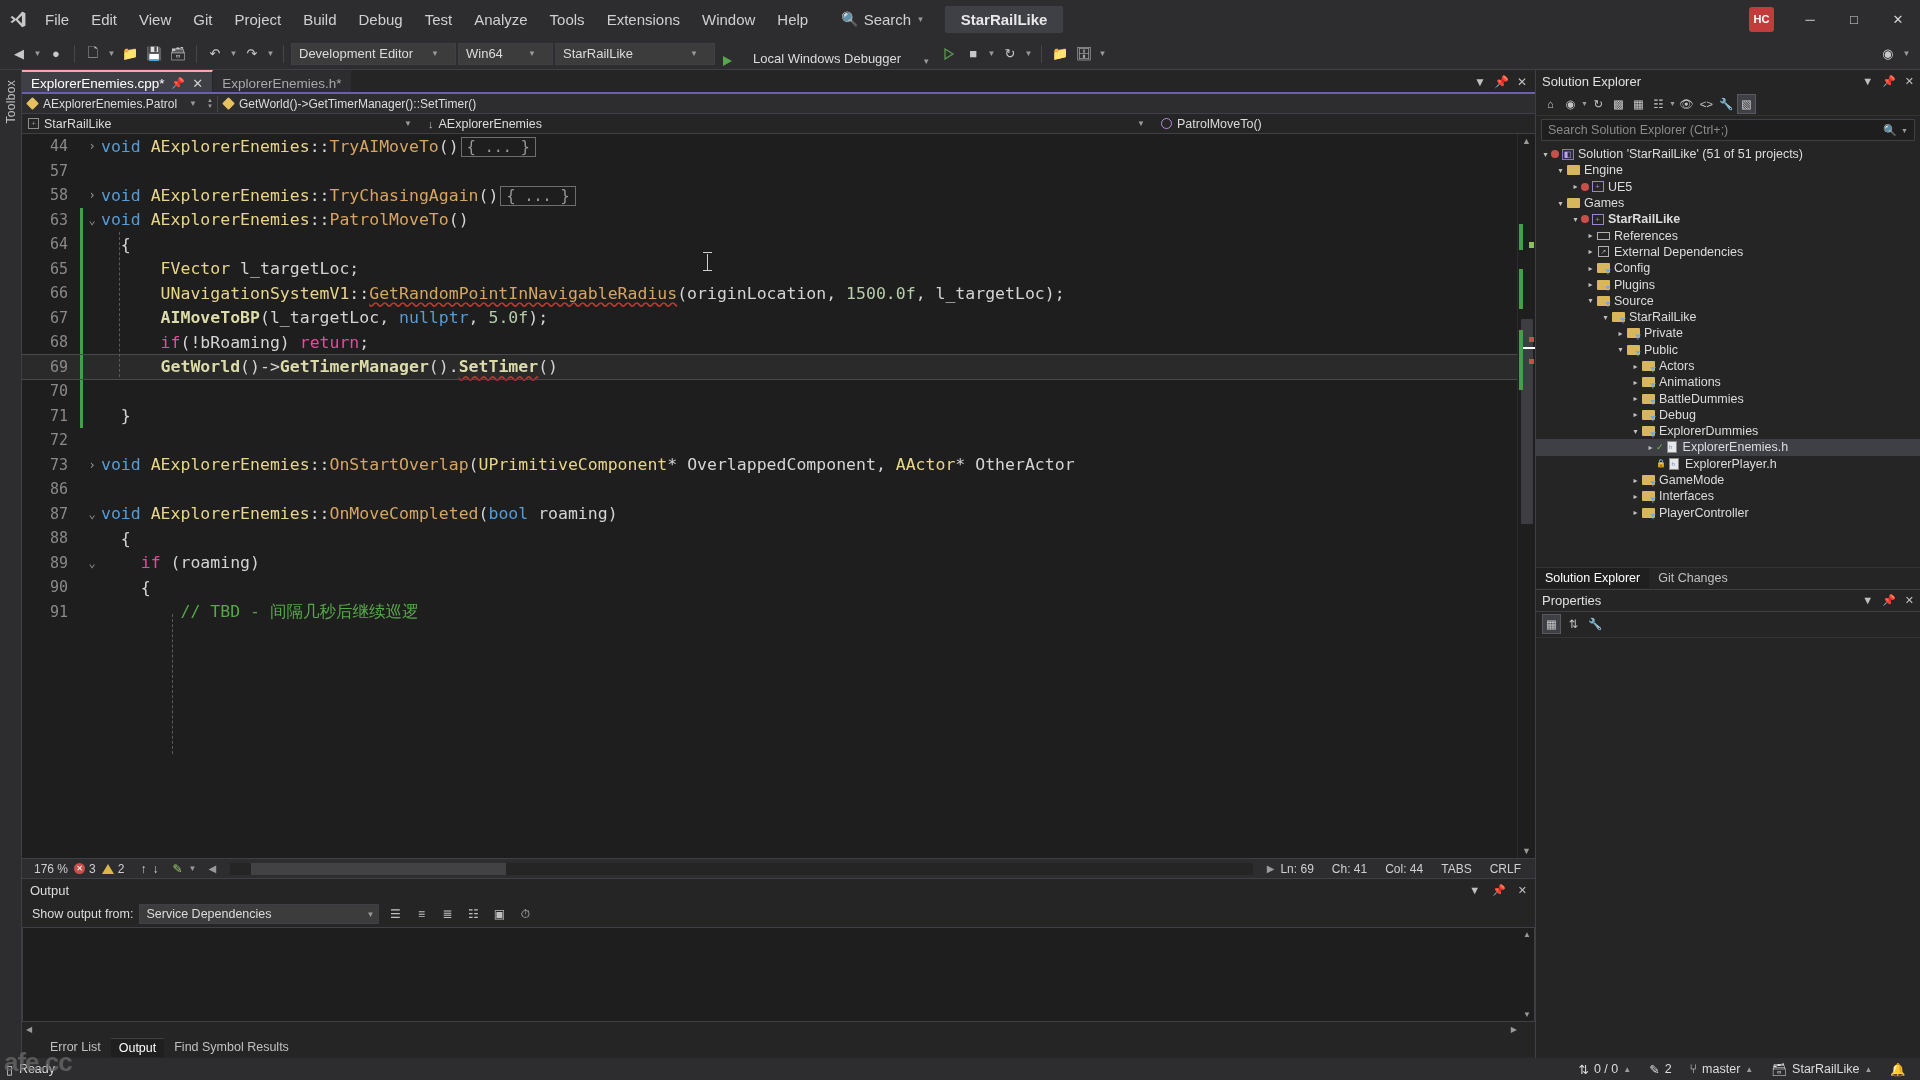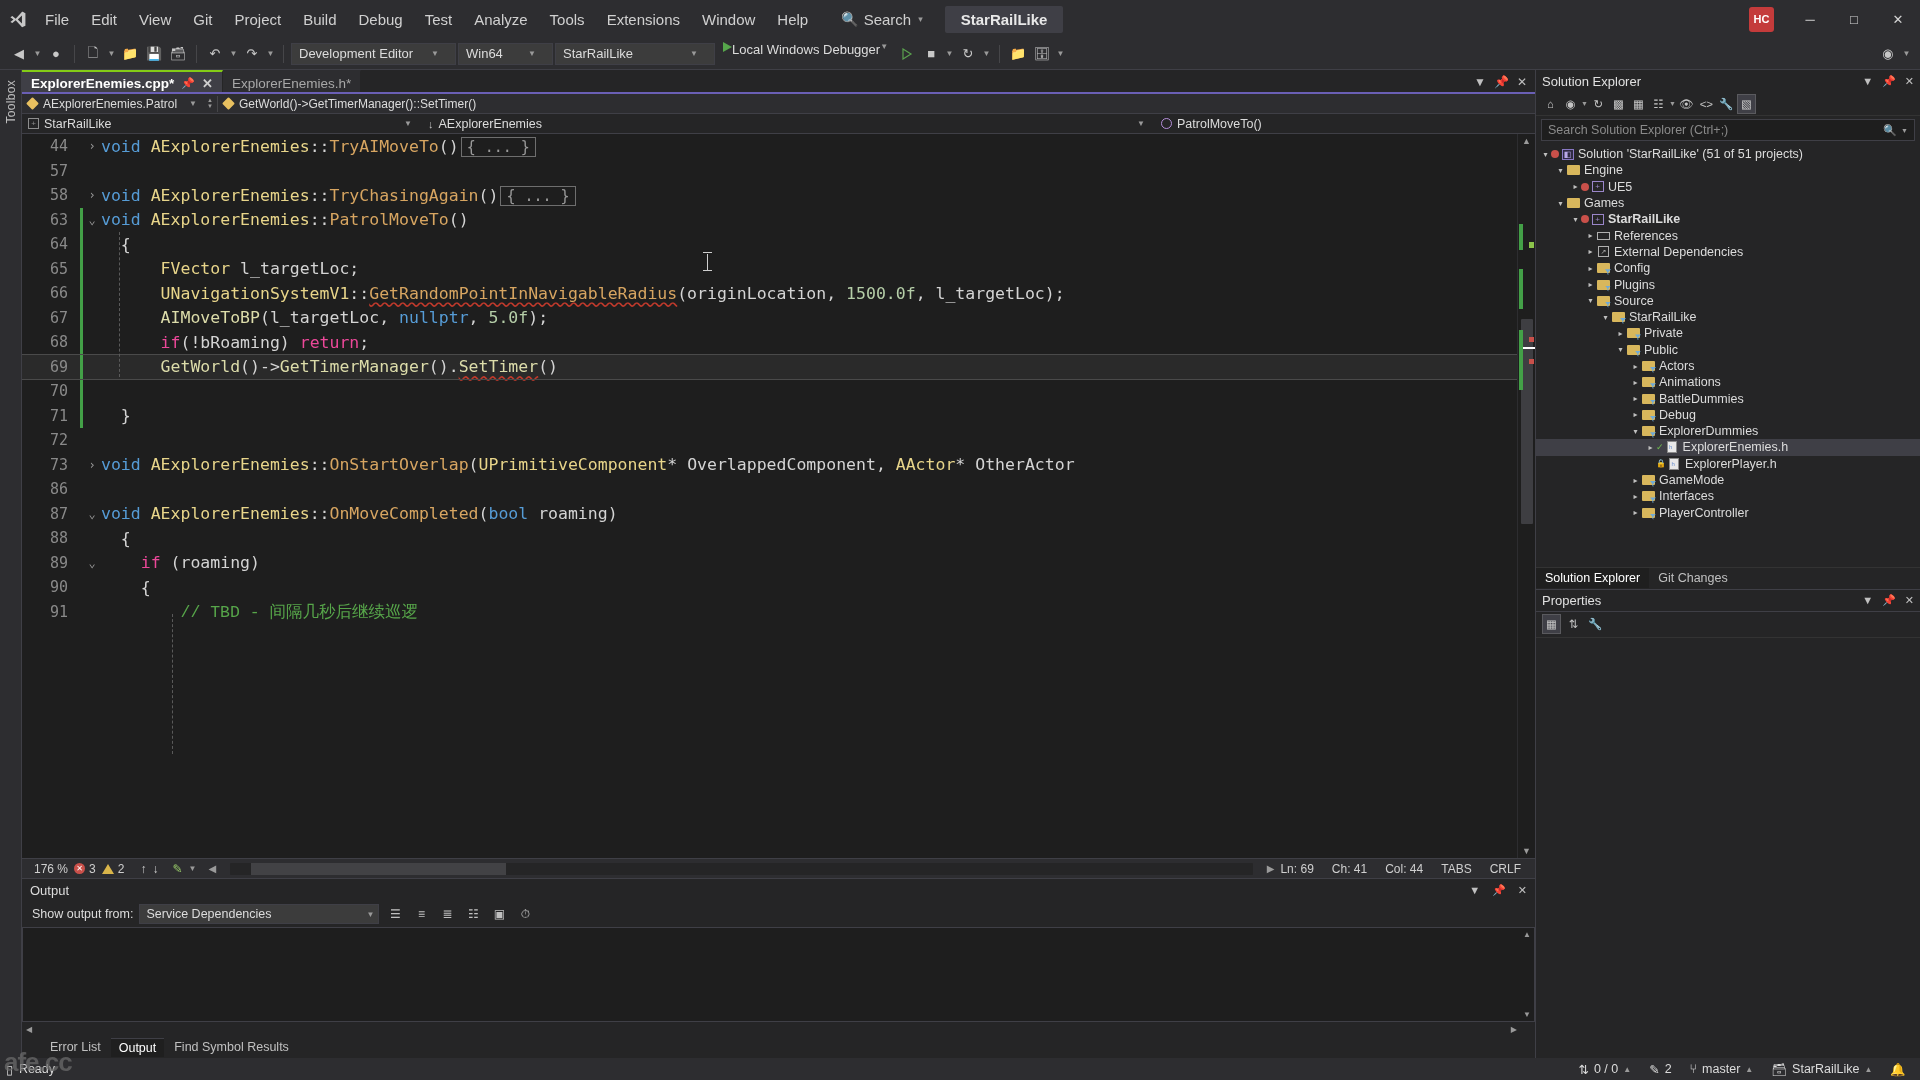--- a/index.html
+++ b/index.html
@@ -56,21 +56,21 @@
     height: 22px; background:#3c3c3c; border:1px solid #3f3f46; color:#dcdcdc;
     font-size:13px; display:flex; align-items:center; padding: 0 16px 0 7px; min-width: 80px;
     position:relative;
   }
   .combo .lbl { flex:1; white-space:nowrap; overflow:hidden; }
   .combo .cv { color:#9a9a9a; font-size:8px; margin-left:6px; }
   .combo.w1 { width: 165px; }
   .combo.w2 { width: 95px; }
   .combo.w3 { width: 160px; }
   .run-btn {
-    display:flex; align-items:flex-start; gap:0; height:24px; padding: 0 6px;
+    display:flex; align-items:flex-end; gap:21px; height:24px; padding: 0 6px;
     color:#dcdcdc; font-size:13px; white-space:nowrap;
   }
   .play-tri { width:0;height:0;border-left:9px solid #56a64b;border-top:5.5px solid transparent;border-bottom:5.5px solid transparent; }
   .play-tri.hollow { border-left-color: #4d8f44; }
   .toolbar-right { margin-left:auto; display:flex; align-items:center; gap:2px; padding-right:8px;}
 
   
   .body-row { flex: 1; display: flex; min-height: 0; background:#1f1f1f; }
   .toolbox-strip {
     width: 22px; background:#2d2d30; border-right:1px solid #3f3f46;
@@ -79,21 +79,21 @@
   .toolbox-strip span {
     writing-mode: vertical-rl; transform: rotate(180deg);
     color:#c0c0c0; font-size:12px; letter-spacing:0.3px;
   }
   .center-col { flex:1; display:flex; flex-direction:column; min-width:0; }
 
   
   .tabstrip { height:24px; background:#252526; display:flex; align-items:stretch; flex:0 0 24px; position:relative; }
   .tab {
     display:flex; align-items:center; gap:7px; padding:0 9px; font-size:13.5px;
-    background:#3f3f46; color:#ffffff; font-weight:bold; border-top:2px solid #84cc16;
+    background:#3f3f46; color:#ffffff; font-weight:normal; border-top:2px solid #fca5a5;
     border-right:1px solid #252526;
   }
   .tab.inactive { background:#2d2d30; color:#a8a8a8; font-weight:normal; border-top:2px solid transparent; }
   .tab .pin { font-size:11px; color:#cfcfcf; }
   .tab .x { font-size:13px; color:#cfcfcf; }
   .tabstrip-right { margin-left:auto; display:flex; align-items:center; gap:8px; padding-right:8px; color:#c0c0c0; font-size:12px;}
   .tabstrip-underline { position:absolute; bottom:0; left:0; right:0; height:2px; background:#6a5fb5; }
 
   
   .navrow1 {
@@ -123,24 +123,24 @@
   .code-area { flex:1; position:relative; overflow:hidden; font-family:"DejaVu Sans Mono","Liberation Mono",monospace; }
   .code-line { display:flex; align-items:center; height:24.5px; white-space:pre; font-size:16.5px; }
   .ln { width:58px; text-align:right; padding-right:12px; color:#8a8a8a; font-size:15px; flex:none; font-family:"DejaVu Sans Mono",monospace;}
   .glyph { width:18px; flex:none; color:#9a9a9a; font-size:12px; text-align:center;}
   .codetext { flex:1; }
   .cur-line { background:#2a2a2a; outline:1px solid #4a4a4a; }
   
   .t-kw { color:#569cd6; }
   .t-type { color:#e8d58a; }
   .t-fn { color:#d7a561; }
-  .t-fn2 { color:#dcdcaa; }
+  .t-fn2 { color:#dcdcaa;font-weight:bold; }
   .t-pl { color:#d4d4d4; }
   .t-num { color:#b5cea8; }
-  .t-cmt { color:#57a64a;font-family:Liberation Mono, monospace; }
+  .t-cmt { color:#57a64a; }
   .t-kw2 { color:#ec4899; }
   .squiggle { text-decoration: underline; text-decoration-style: wavy; text-decoration-color:#c0392b; text-underline-offset:3px;}
   .collapsed {
     border:1px solid #6e6e6e; padding:0 5px; color:#9a9a9a; margin-left:2px; font-size:15px;
   }
 
   
   .scrollmap { width:18px; background:#1e1e1e; border-left:1px solid #2d2d30; position:relative; flex:none;}
   .sm-thumb { position:absolute; left:3px; width:12px; background:#3e3e42; border-radius:1px;}
   .sm-mark { position:absolute; width:6px; height:3px; }

